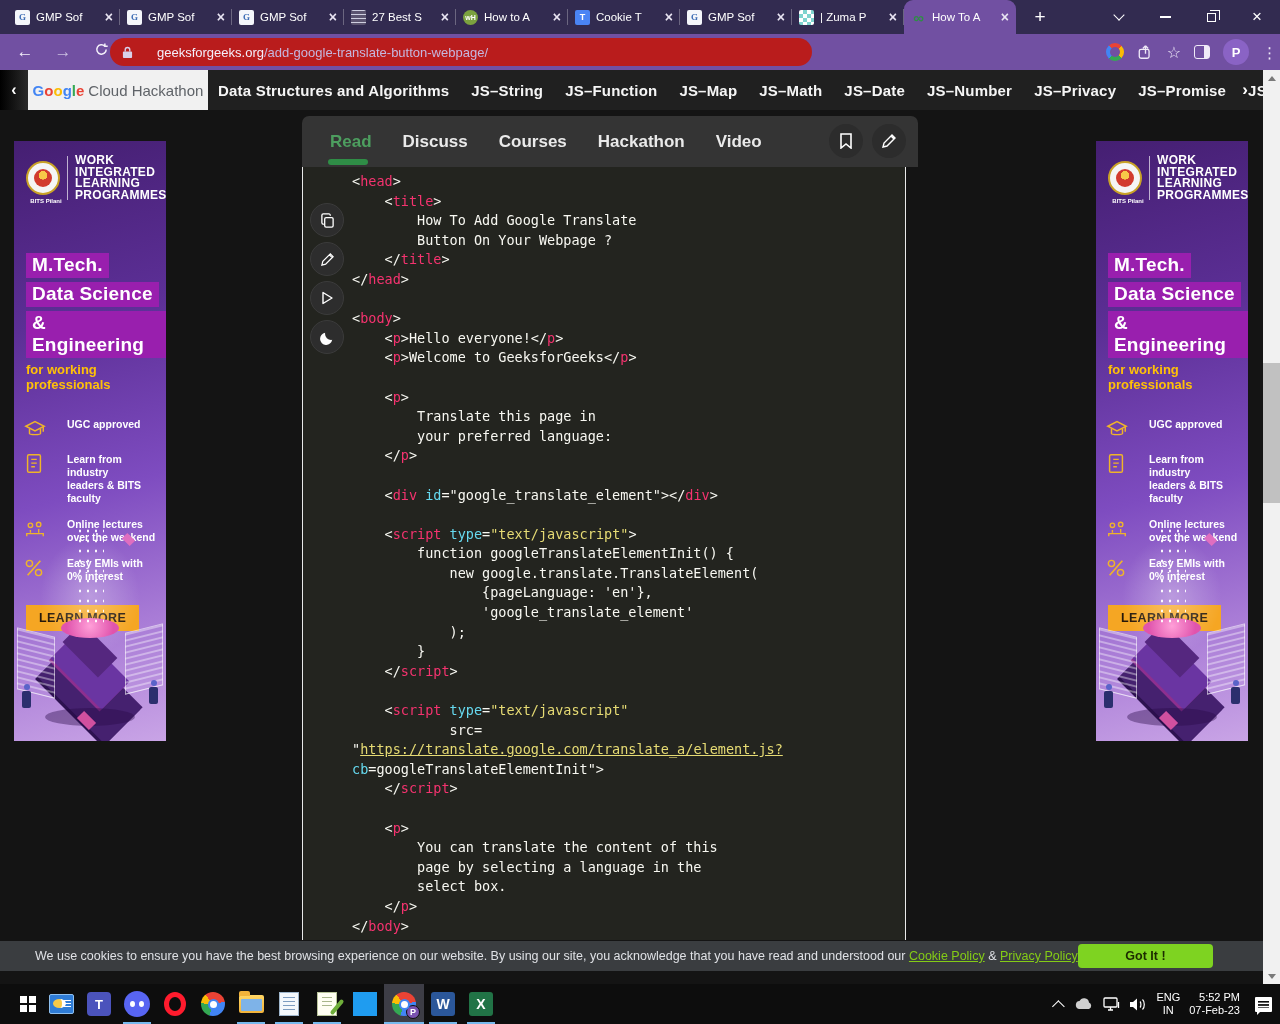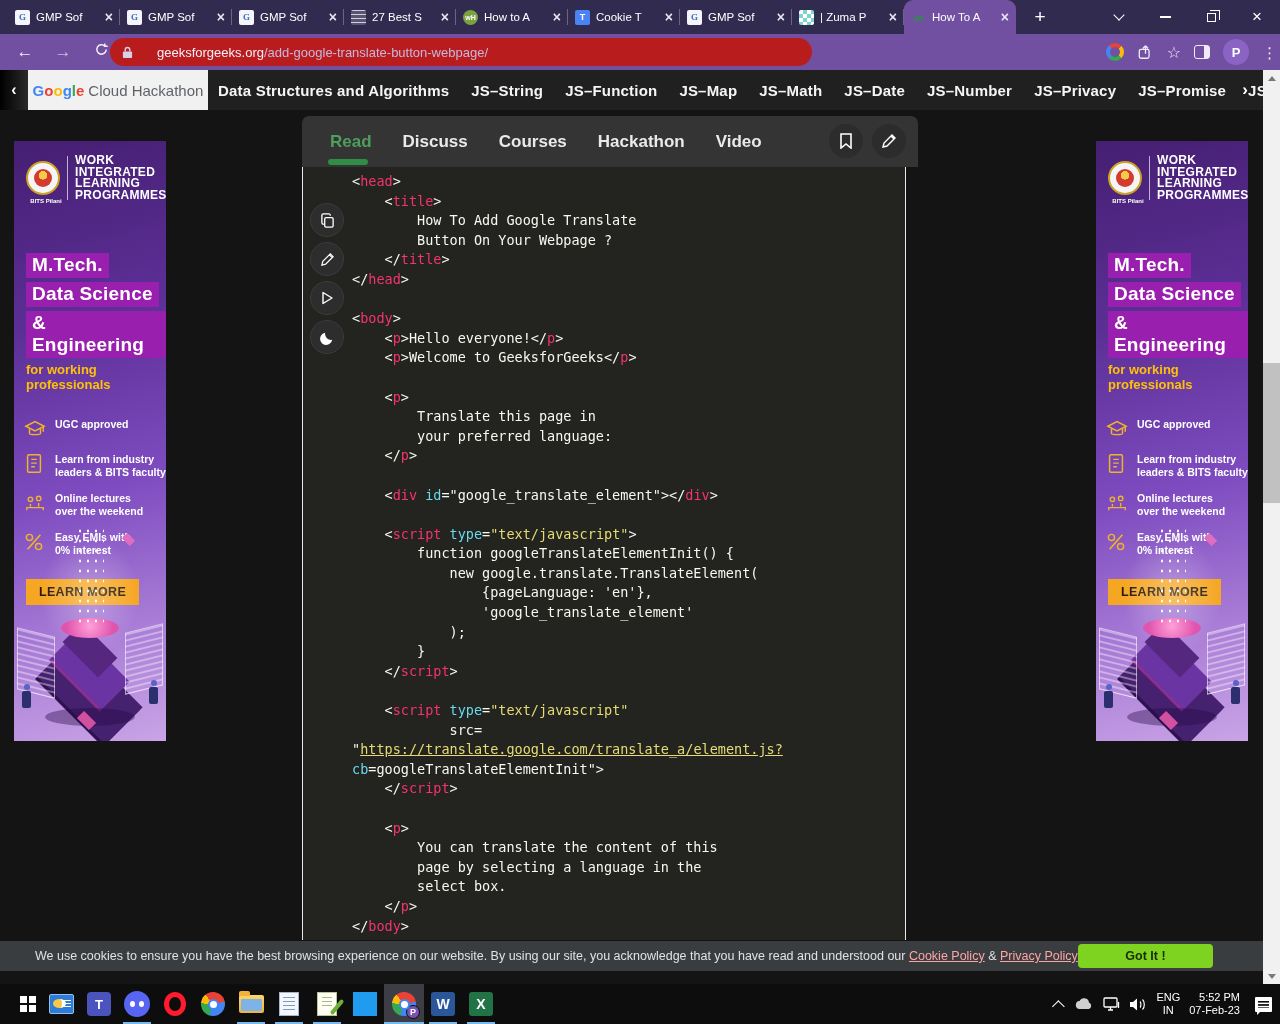--- a/index.html
+++ b/index.html
@@ -79,21 +79,21 @@
   .ad-head { display:flex; align-items:center; gap:7px; padding:14px 0 0 12px; }
   .bits-logo { width:34px; height:34px; border-radius:50%; background:#f5f5f5; border:2px solid #c9a227; position:relative; flex:none; }
   .bits-logo::after { content:""; position:absolute; inset:6px; border-radius:50%; background:radial-gradient(circle at 50% 35%,#f7c948 0 28%,#d23b2e 30% 100%); }
   .bits-cap { position:absolute; left:-2px; top:35px; width:40px; text-align:center; font-size:6px; color:#fff; font-weight:bold; }
   .ad-sep { width:1px; height:44px; background:rgba(255,255,255,.65); flex:none; }
   .wilp { color:#fff; font-size:12px; font-weight:bold; line-height:11.5px; letter-spacing:.3px; }
   .ad-headline { margin:52px 0 0 12px; }
   .hl-line { display:table; background:#991fae; color:#fff; font-weight:800; font-size:19px; padding:1px 6px 2px; margin-bottom:4px; letter-spacing:.2px; }
   .ad-sub { margin:4px 0 0 12px; color:#ffc107; font-size:13px; font-weight:bold; }
   .ad-features { margin:26px 0 0 10px; display:flex; flex-direction:column; gap:13px; }
-  .feat { display:flex; gap:9px; align-items:flex-start; }
+  .feat { display:flex; gap:21px; align-items:flex-start; }
   .feat .fico { width:22px; height:22px; flex:none; }
   .feat .ftxt { color:#fff; font-size:10.5px; font-weight:bold; line-height:13px; white-space:pre-line; }
   .ad-cta { display:table; margin:22px 0 0 12px; background:#f5a623; color:#26180a; font-size:12.5px; font-weight:800;
     padding:6px 13px; letter-spacing:.3px; }
   
   .illus { position:absolute; left:0; bottom:0; width:152px; height:215px; }
   .il-glow { position:absolute; left:26px; top:10px; width:100px; height:120px; border-radius:50%;
     background:radial-gradient(rgba(255,255,255,.30),rgba(255,255,255,0) 70%); }
   .dia { position:absolute; transform:rotate(45deg) scaleY(1); }
   .il-d1 { left:28px; top:118px; width:96px; height:96px; transform:rotate(45deg) scale(1,.55); background:#45216f; box-shadow:0 6px 0 #2d1250; }
@@ -130,21 +130,21 @@
     font-family:"DejaVu Sans Mono",monospace; font-size:13.5px; line-height:19.6px; white-space:pre; }
   .code-line { height:19.6px; }
   .code-link { text-decoration:underline; }
   .fab-col { position:absolute; left:310px; top:203px; display:flex; flex-direction:column; gap:5px; }
   .fab { width:34px; height:34px; border-radius:50%; background:#2d2d2d; border:1px solid #3b3b3b;
     display:flex; align-items:center; justify-content:center; }
 
   
   .cookie { position:absolute; left:0; top:941px; width:1263px; height:30px; background:#3a3d40; display:flex; align-items:center; }
   .cookie-text { margin-left:35px; color:#dfe1e5; font-size:12.5px; }
-  .cookie-text a { color:#fca5a5; text-decoration:underline; }
+  .cookie-text a { color:#84cc16; text-decoration:underline; }
   .cookie-btn { position:absolute; left:1078px; top:3px; width:135px; height:24px; background:#7ed321; border-radius:4px;
     color:#1c2b00; font-size:12.5px; font-weight:bold; display:flex; align-items:center; justify-content:center; }
 
   
   .taskbar { position:absolute; left:0; top:984px; width:1280px; height:40px; background:#0d0d0d; }
   .start { position:absolute; left:10px; top:0; width:36px; height:40px; display:flex; align-items:center; justify-content:center; }
   .win-logo { display:grid; grid-template-columns:7px 7px; grid-template-rows:7px 7px; gap:1.5px; }
   .win-logo i { background:#fff; }
   .apps { position:absolute; left:42px; top:0; height:40px; display:flex; }
   .app { width:38px; height:40px; display:flex; align-items:center; justify-content:center; position:relative; }

